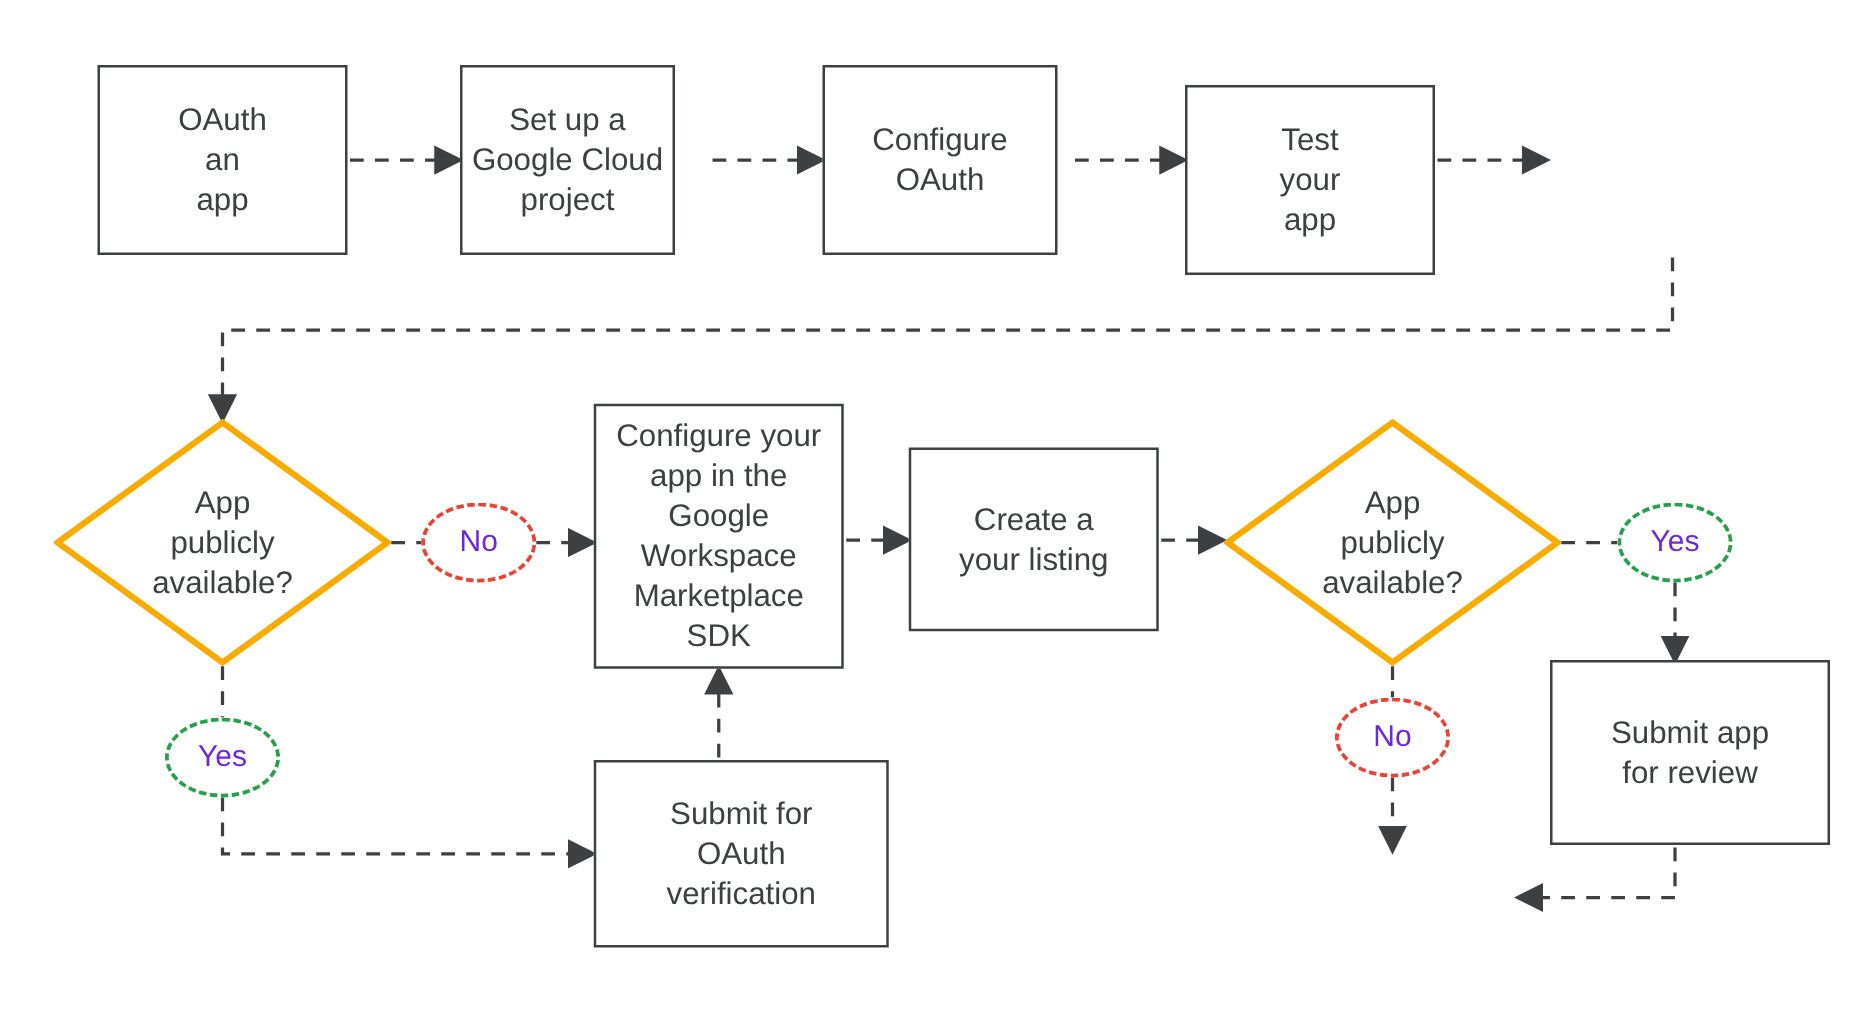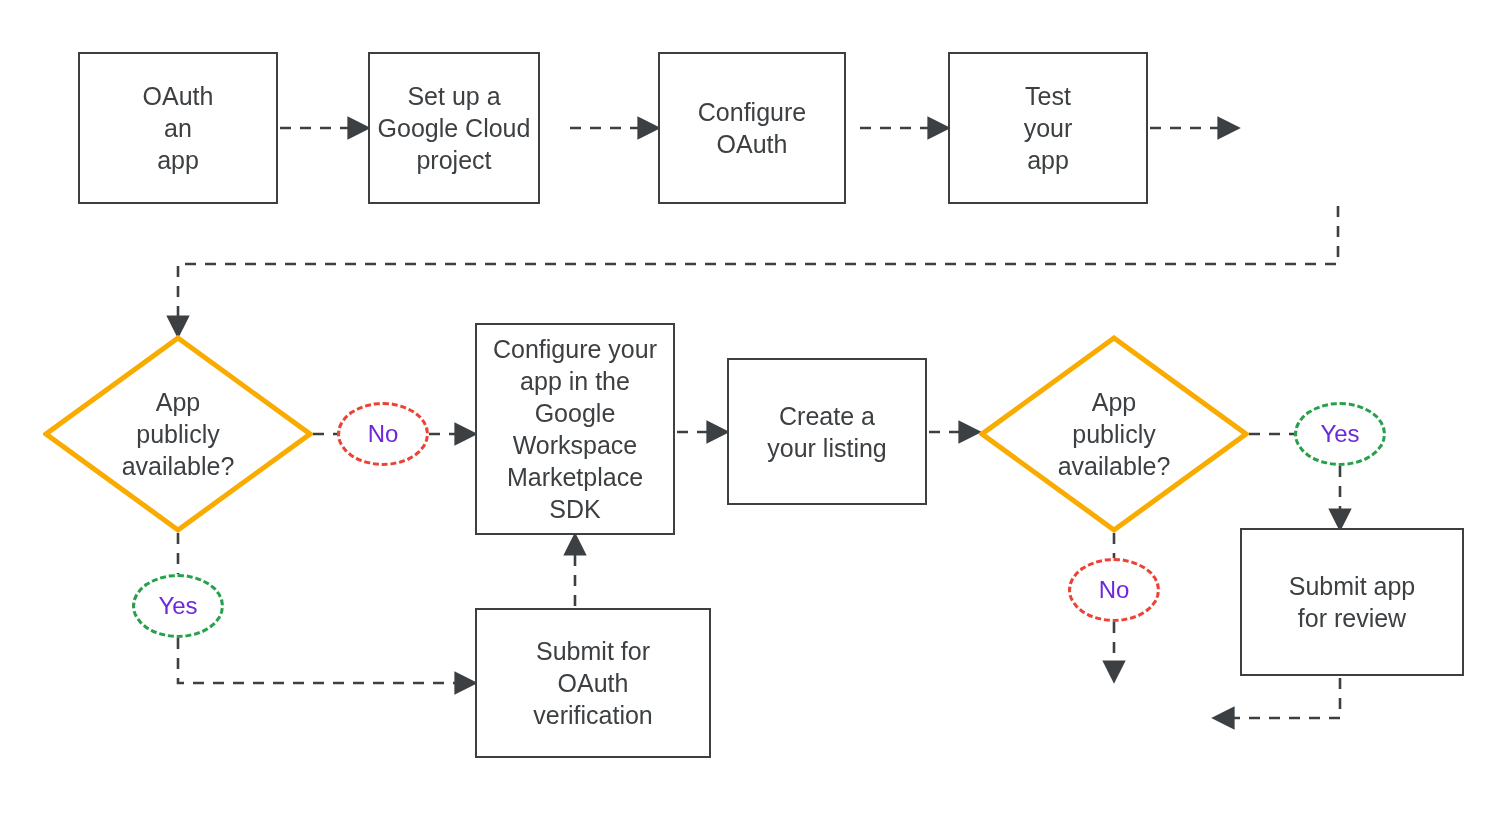--- a/index.html
+++ b/index.html
@@ -134,21 +134,21 @@
     <span style="white-space:pre-line;">Set up a
 Google Cloud
 project</span>
   </div>
 
   <div class="node process" style="left:658px;top:52px;width:188px;height:152px;">
     <span style="white-space:pre-line;">Configure
 OAuth</span>
   </div>
 
-  <div class="node process" style="left:948px;top:52px;width:200px;height:152px;">
+  <div class="node process" style="left:948px;top:68px;width:200px;height:152px;">
     <span style="white-space:pre-line;">Test
 your
 app</span>
   </div>
 
 
   <div class="node decision" style="left:43px;top:335px;width:270px;height:198px;">
     <svg class="diamond-shape" viewBox="0 0 270 198" preserveAspectRatio="none" xmlns="http://www.w3.org/2000/svg">
       <polygon points="135,3 267,99 135,195 3,99" fill="#ffffff" stroke="#f9ab00" stroke-width="5"></polygon>
     </svg>

